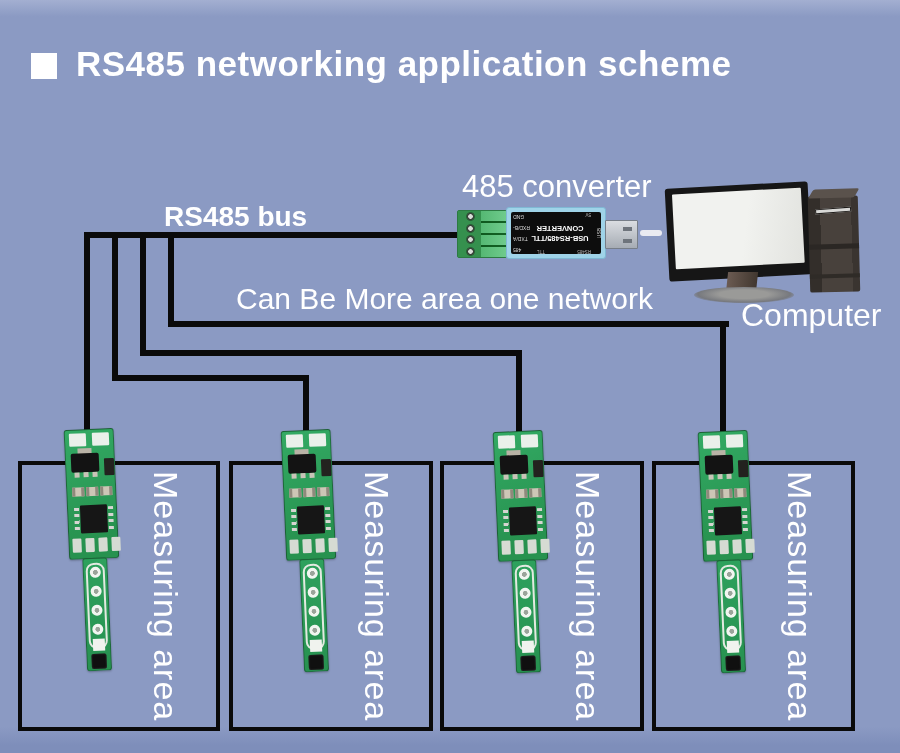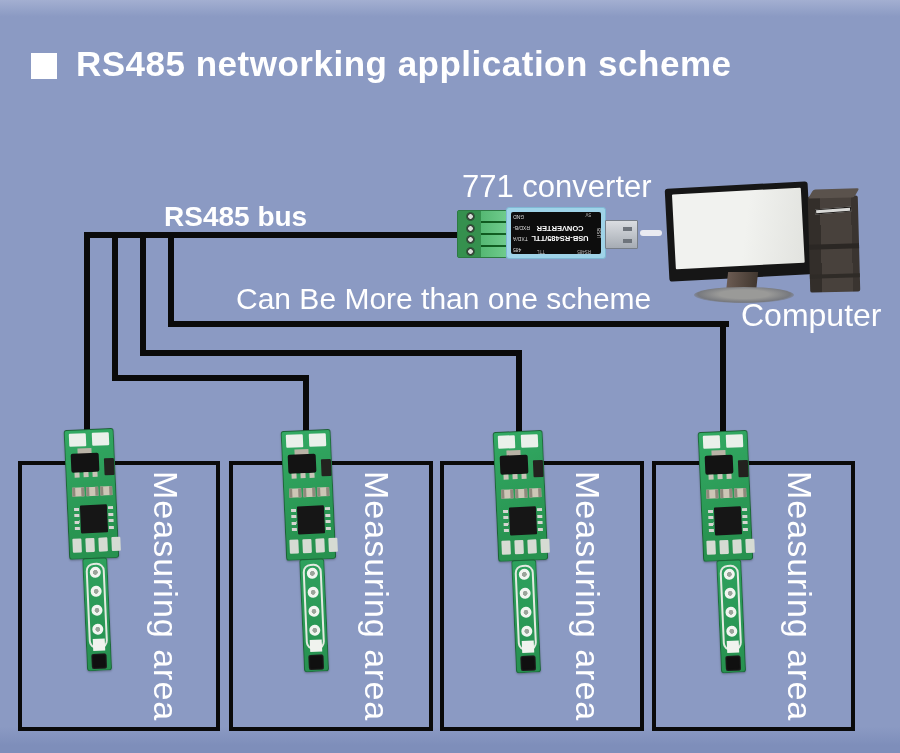--- a/index.html
+++ b/index.html
@@ -131,22 +131,22 @@
   <div class="wire" style="left:112px;top:375px;width:197px;height:6px;"></div>
   <div class="wire" style="left:303px;top:375px;width:6px;height:60px;"></div>
   <div class="wire" style="left:140px;top:232px;width:6px;height:124px;"></div>
   <div class="wire" style="left:140px;top:350px;width:382px;height:6px;"></div>
   <div class="wire" style="left:516px;top:350px;width:6px;height:86px;"></div>
   <div class="wire" style="left:168px;top:232px;width:6px;height:95px;"></div>
   <div class="wire" style="left:168px;top:321px;width:561px;height:6px;"></div>
   <div class="wire" style="left:720px;top:321px;width:6px;height:116px;"></div>
 
   <div class="lbl bus-label">RS485 bus</div>
-  <div class="lbl conv-label">771 converter</div>
-  <div class="lbl note-label">Can Be More than one scheme</div>
+  <div class="lbl conv-label">485 converter</div>
+  <div class="lbl note-label">Can Be More area one network</div>
   <div class="lbl computer-label">Computer</div>
 
   <div class="terminal">
     <div class="t-screws">
       <div class="screw"></div>
       <div class="screw"></div>
       <div class="screw"></div>
       <div class="screw"></div>
     </div>
     <div class="t-fins"></div>

